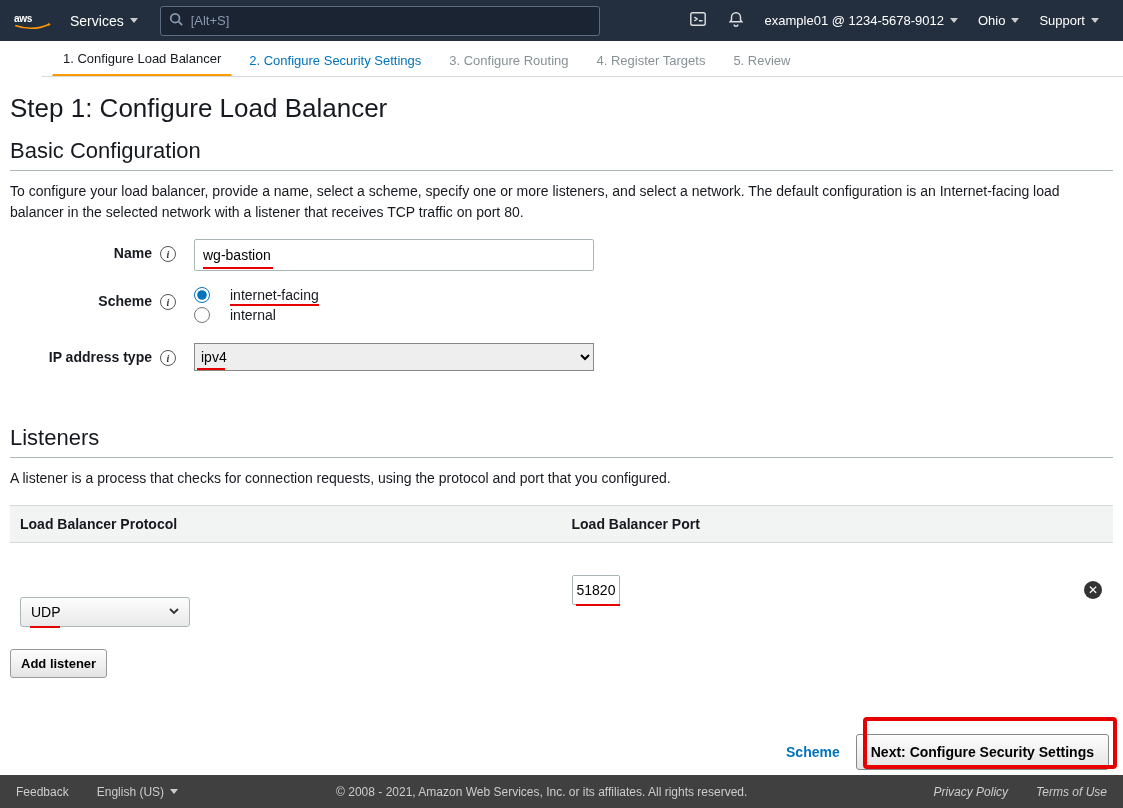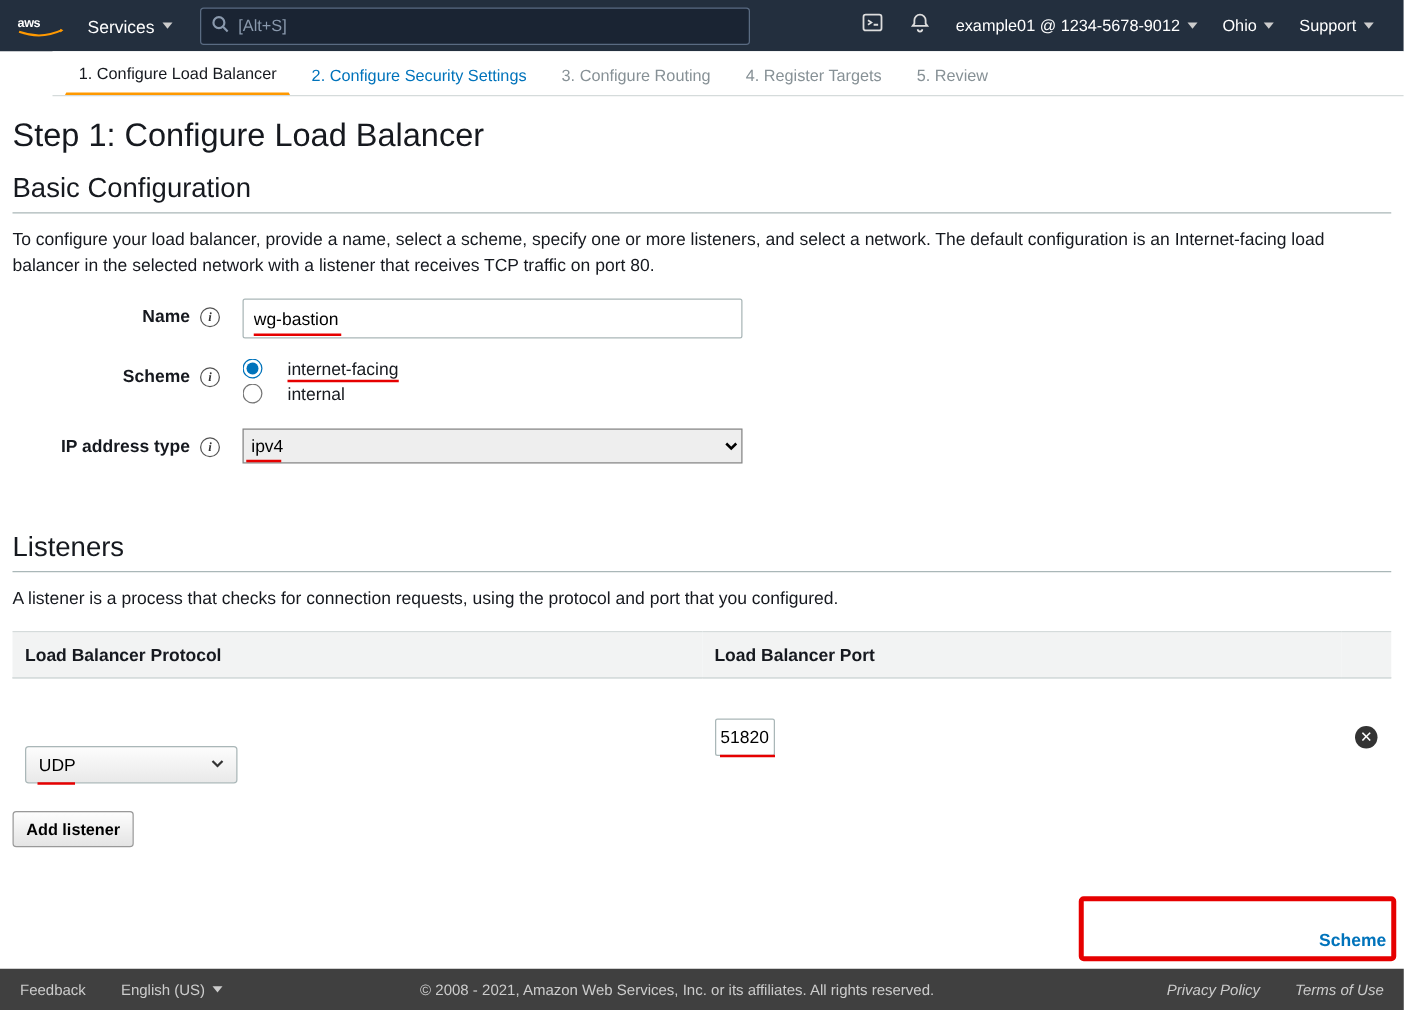--- a/index.html
+++ b/index.html
@@ -212,20 +212,21 @@
 
   
   <h2 class="section">Availability Zones</h2>
   <p class="desc">Specify the Availability Zones to enable for your load balancer. The load balancer routes traffic to the targets in these Availability Zones only. You can specify only one subnet per Availability Zone. You may also add one Elastic IP per Availability Zone if you wish to have specific addresses for your load balancer.</p>
 
   
 </div>
 
 <div class="actionbar">
   <span class="cancel">Scheme</span>
+  <button class="nextbtn">Next: Configure Security Settings</button>
 </div>
 <div class="redbox" style="right:6px;bottom:39px;width:254px;height:52px;"></div>
 
 <div class="bottombar">
   <span>Feedback</span>
   <span class="lang">
     <span>English (US)</span>
     <span class="caret"></span>
   </span>
   <span class="mid">© 2008 - 2021, Amazon Web Services, Inc. or its affiliates. All rights reserved.</span>

